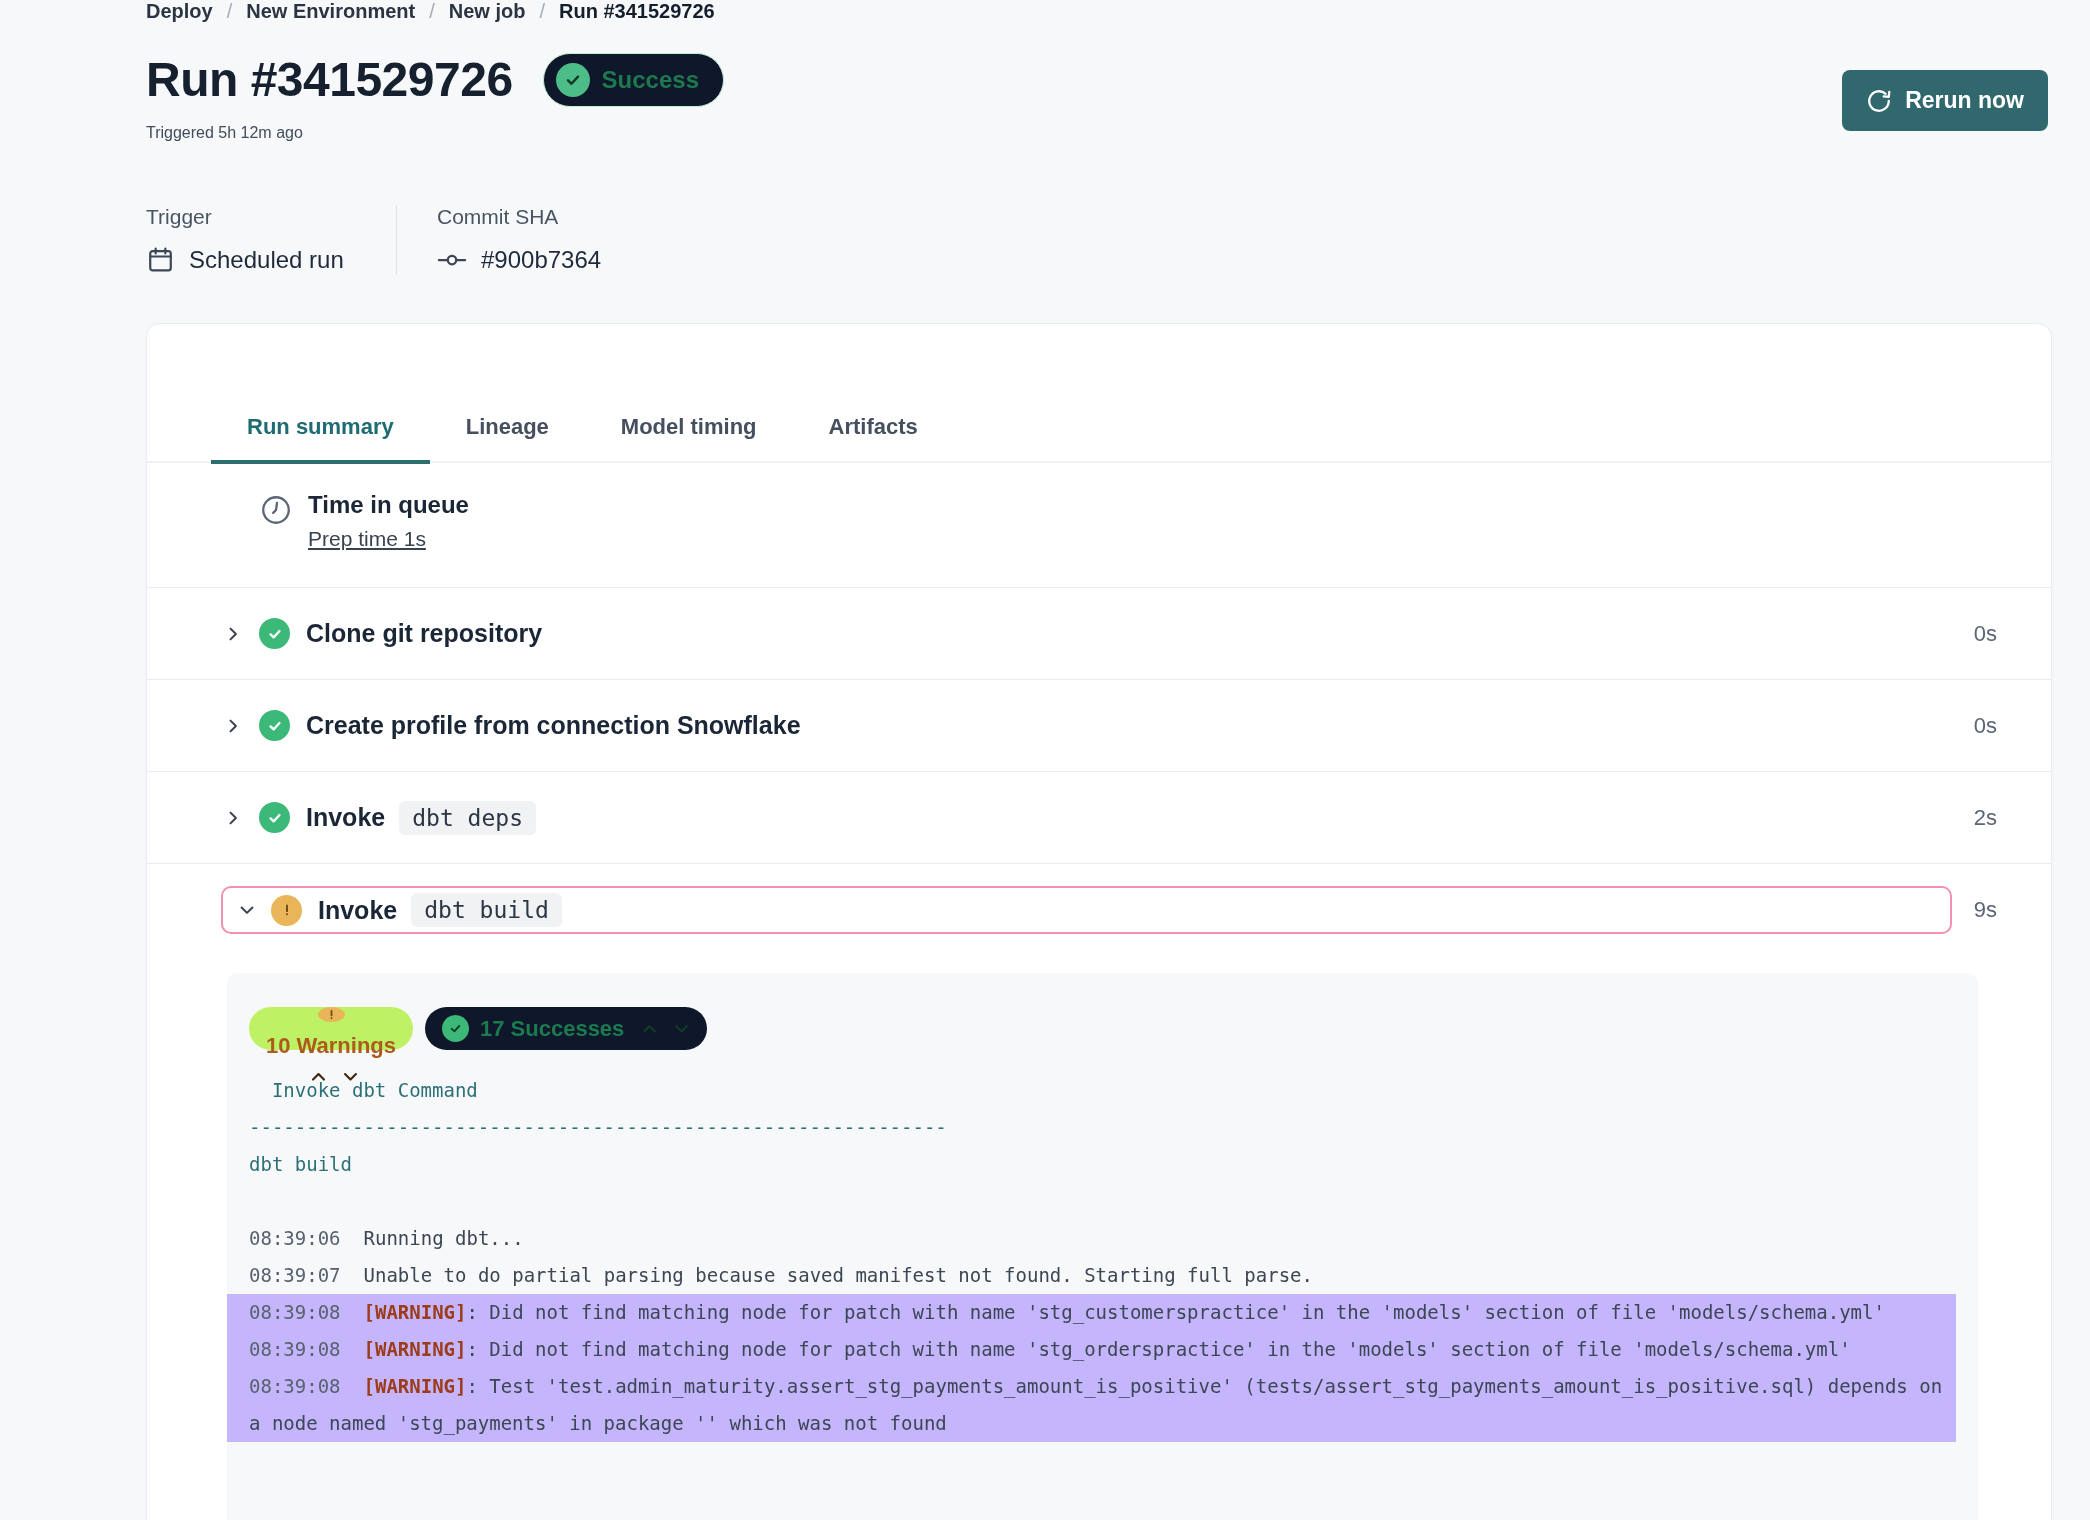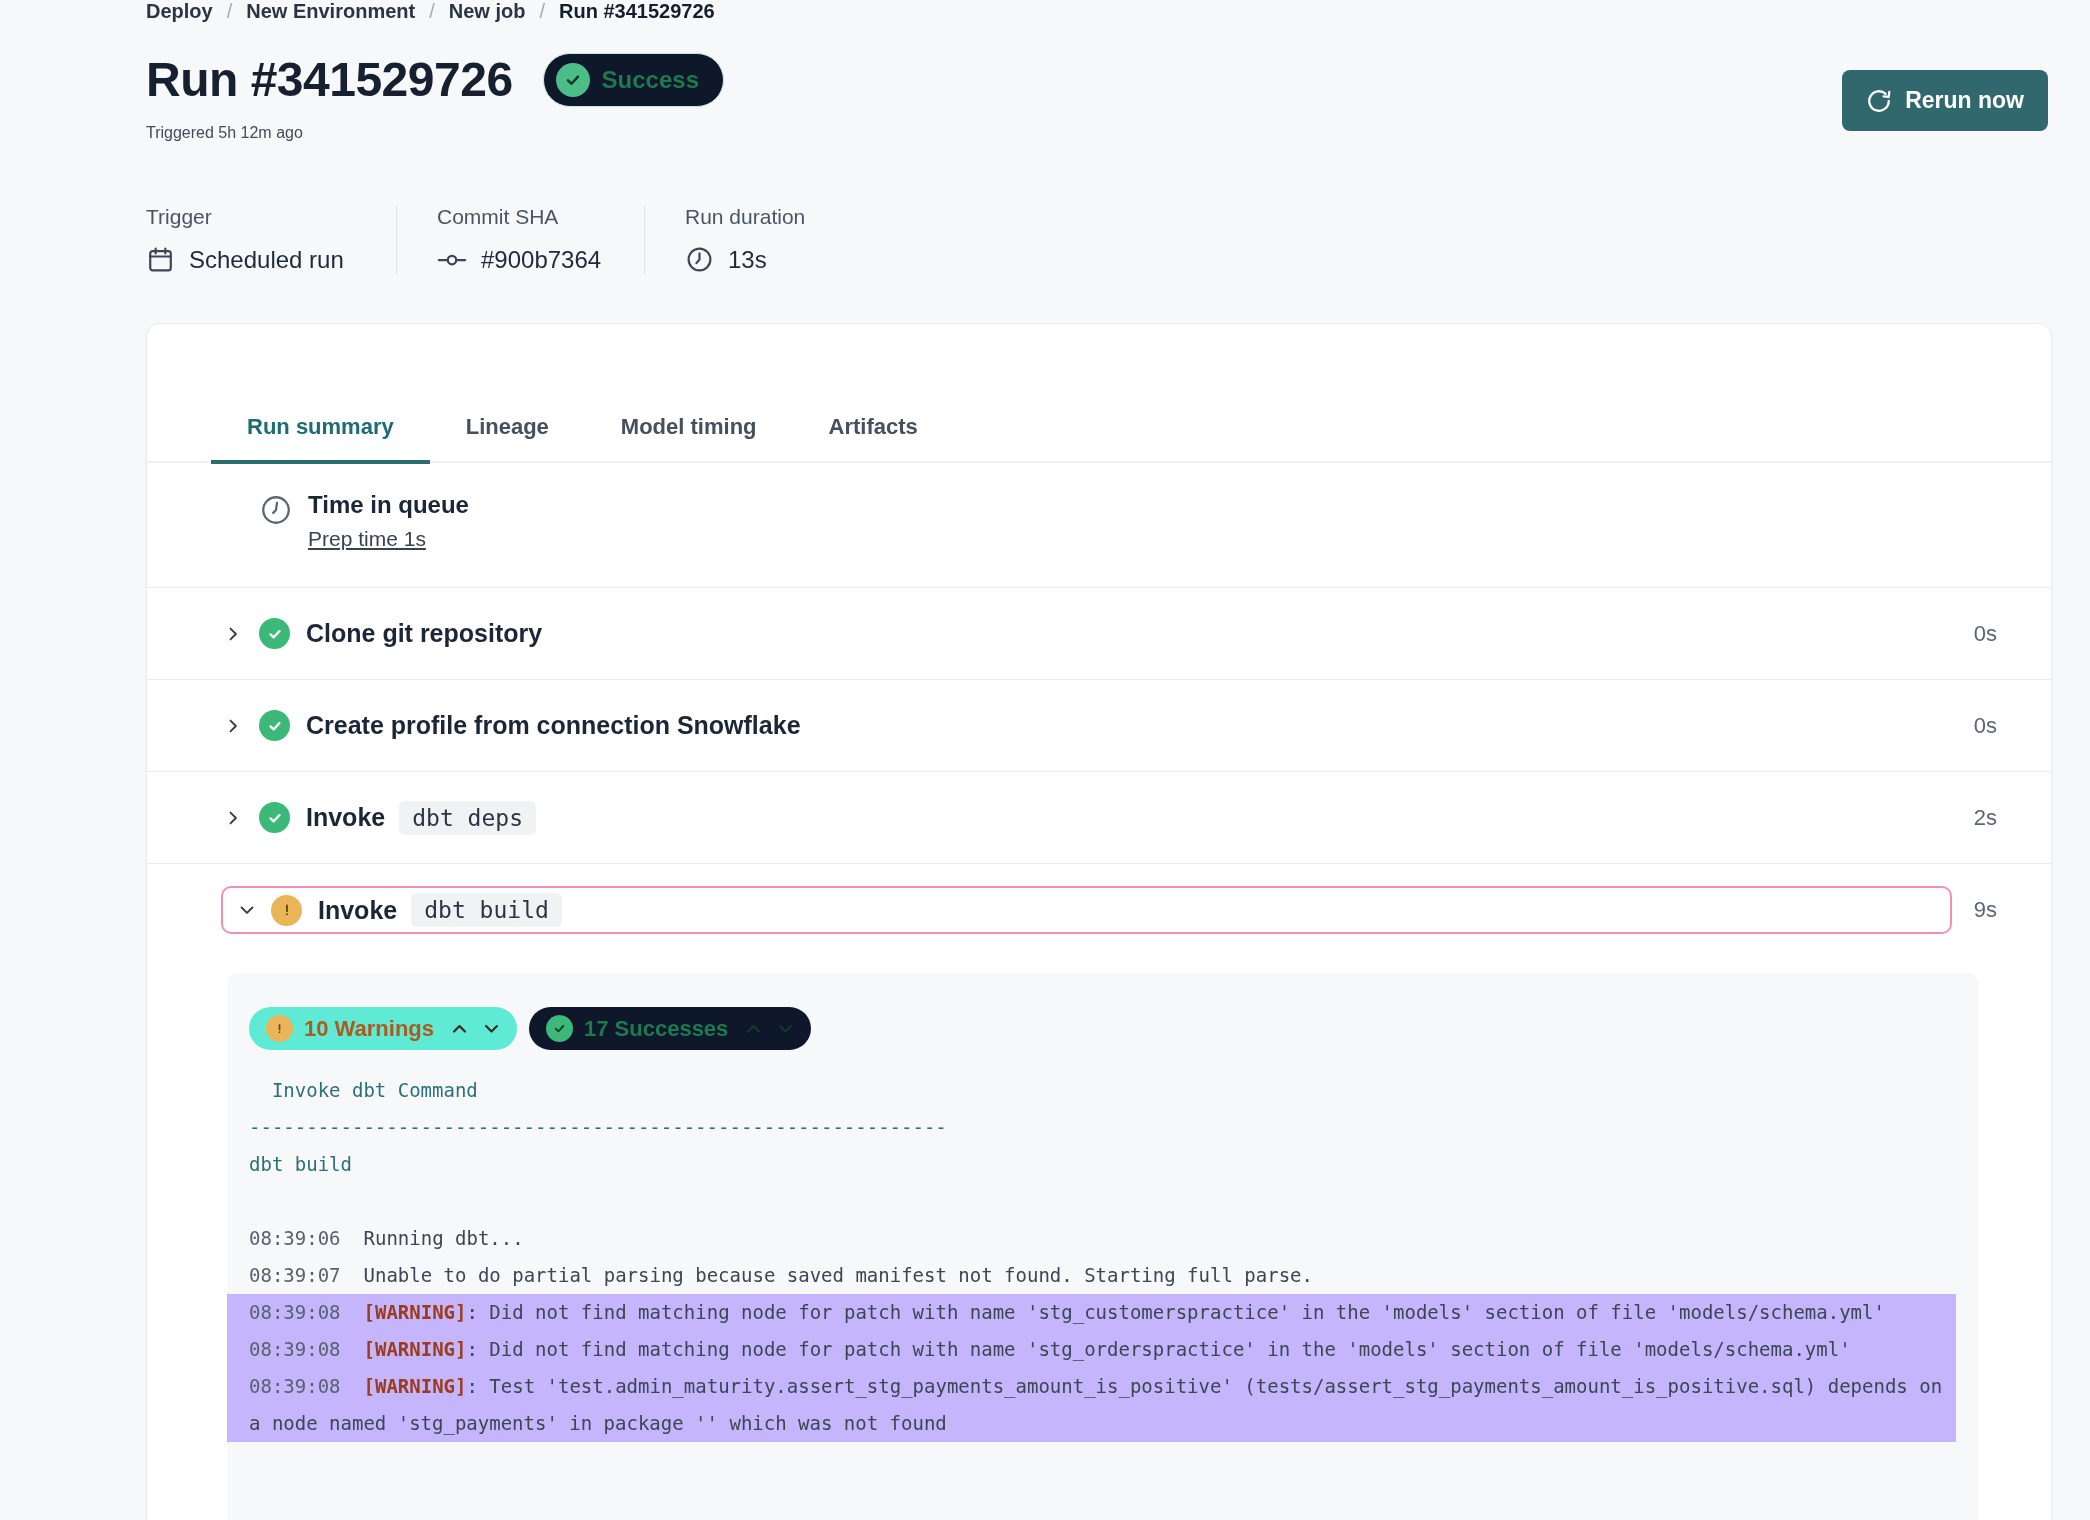--- a/index.html
+++ b/index.html
@@ -67,21 +67,21 @@
   .log-tab.active { color:#1e6b72; border-bottom-color:#2c6e6e; }
   .search-input { position:absolute; top:20px; right:272px; width:254px; height:61px; border:1.5px solid #c6ccd5; border-radius:9px;
     background:#fff; font-size:21px; font-family:"Liberation Sans",sans-serif; color:#2b3544; padding:0 18px; outline:none; }
   .search-input::placeholder { color:#98a1ad; }
   .dl-btn { position:absolute; top:20px; right:29px; height:61px; padding:0 22px; background:#fff; border:1.5px solid #a9b1bc; border-radius:9px;
     display:flex; align-items:center; gap:13px; font-size:22px; font-weight:500; color:#1f2a3a; font-family:"Liberation Sans",sans-serif; cursor:pointer; }
 
   .badges-row { display:flex; gap:12px; padding:34px 22px 0; }
   .log-badge { display:flex; align-items:center; gap:11px; height:43px; border-radius:22px; padding:0 17px; cursor:pointer; }
   .log-badge .b-label { font-size:22px; font-weight:700; }
-  .log-badge.warn { background:#5eead4; color:#ad5a1e; }
+  .log-badge.warn { background:#bef264; color:#ad5a1e;flex-direction:column; }
   .log-badge.ok { background:#0f172a; color:#1b7a4e; }
   .b-chevrons { display:flex; gap:15px; margin-left:6px; align-items:center; }
   .b-chevrons svg { cursor:pointer; }
 
   .log-content { padding:22px 22px 30px; font-family:"DejaVu Sans Mono",monospace; font-size:19px; line-height:37px; color:#3c4654; }
   .log-line { white-space:pre-wrap; }
   .log-line.teal { color:#2c7077; }
   .log-line.blank { height:37px; }
   .log-line.hl { background:#c4b5fd; margin:0 0 0 -22px; padding:0 0 0 22px; }
   .lt { color:#58626f; padding-right:23px; }
@@ -146,32 +146,20 @@
         <span style="display:flex;">
           <svg width="30" height="30" viewBox="0 0 24 24" fill="none" stroke="#3c4654" stroke-width="1.8" stroke-linecap="round">
               <circle cx="12" cy="12" r="3.4"></circle>
               <line x1="1.5" y1="12" x2="8.6" y2="12"></line>
               <line x1="15.4" y1="12" x2="22.5" y2="12"></line>
             </svg>
         </span>
         <span>#900b7364</span>
       </div>
     </div>
-    <div class="meta-col c3">
-      <div class="meta-label">Run duration</div>
-      <div class="meta-value">
-        <span style="display:flex;">
-          <svg width="29" height="29" viewBox="0 0 24 24" fill="none" stroke="#3c4654" stroke-width="1.8" stroke-linecap="round">
-              <circle cx="12" cy="12" r="9"></circle>
-              <polyline points="12 7 12 12 9.5 15"></polyline>
-            </svg>
-        </span>
-        <span>13s</span>
-      </div>
-    </div>
   </div>
 
   <div class="card">
 
     <div class="tabs-bar">
       <div class="tab active">Run summary</div>
       <div class="tab">Lineage</div>
       <div class="tab">Model timing</div>
       <div class="tab">Artifacts</div>
     </div>

